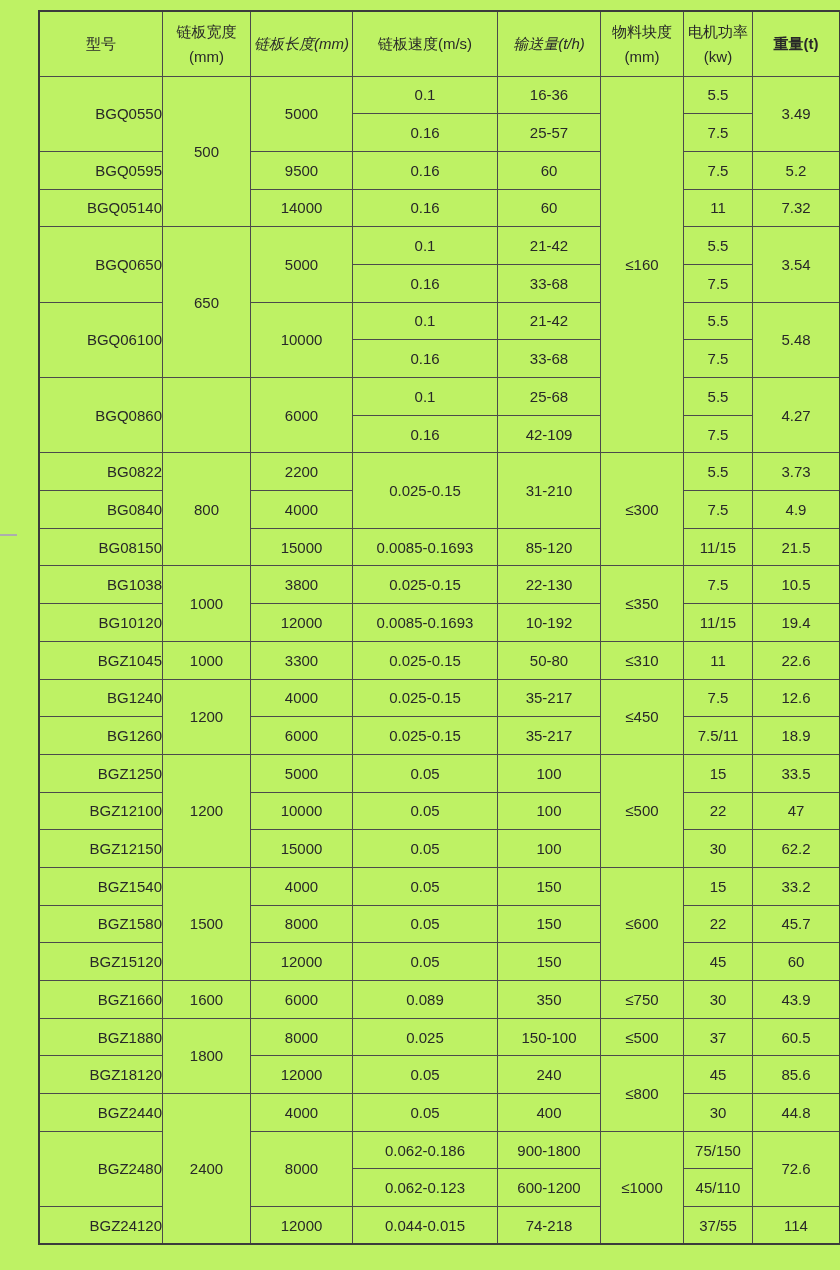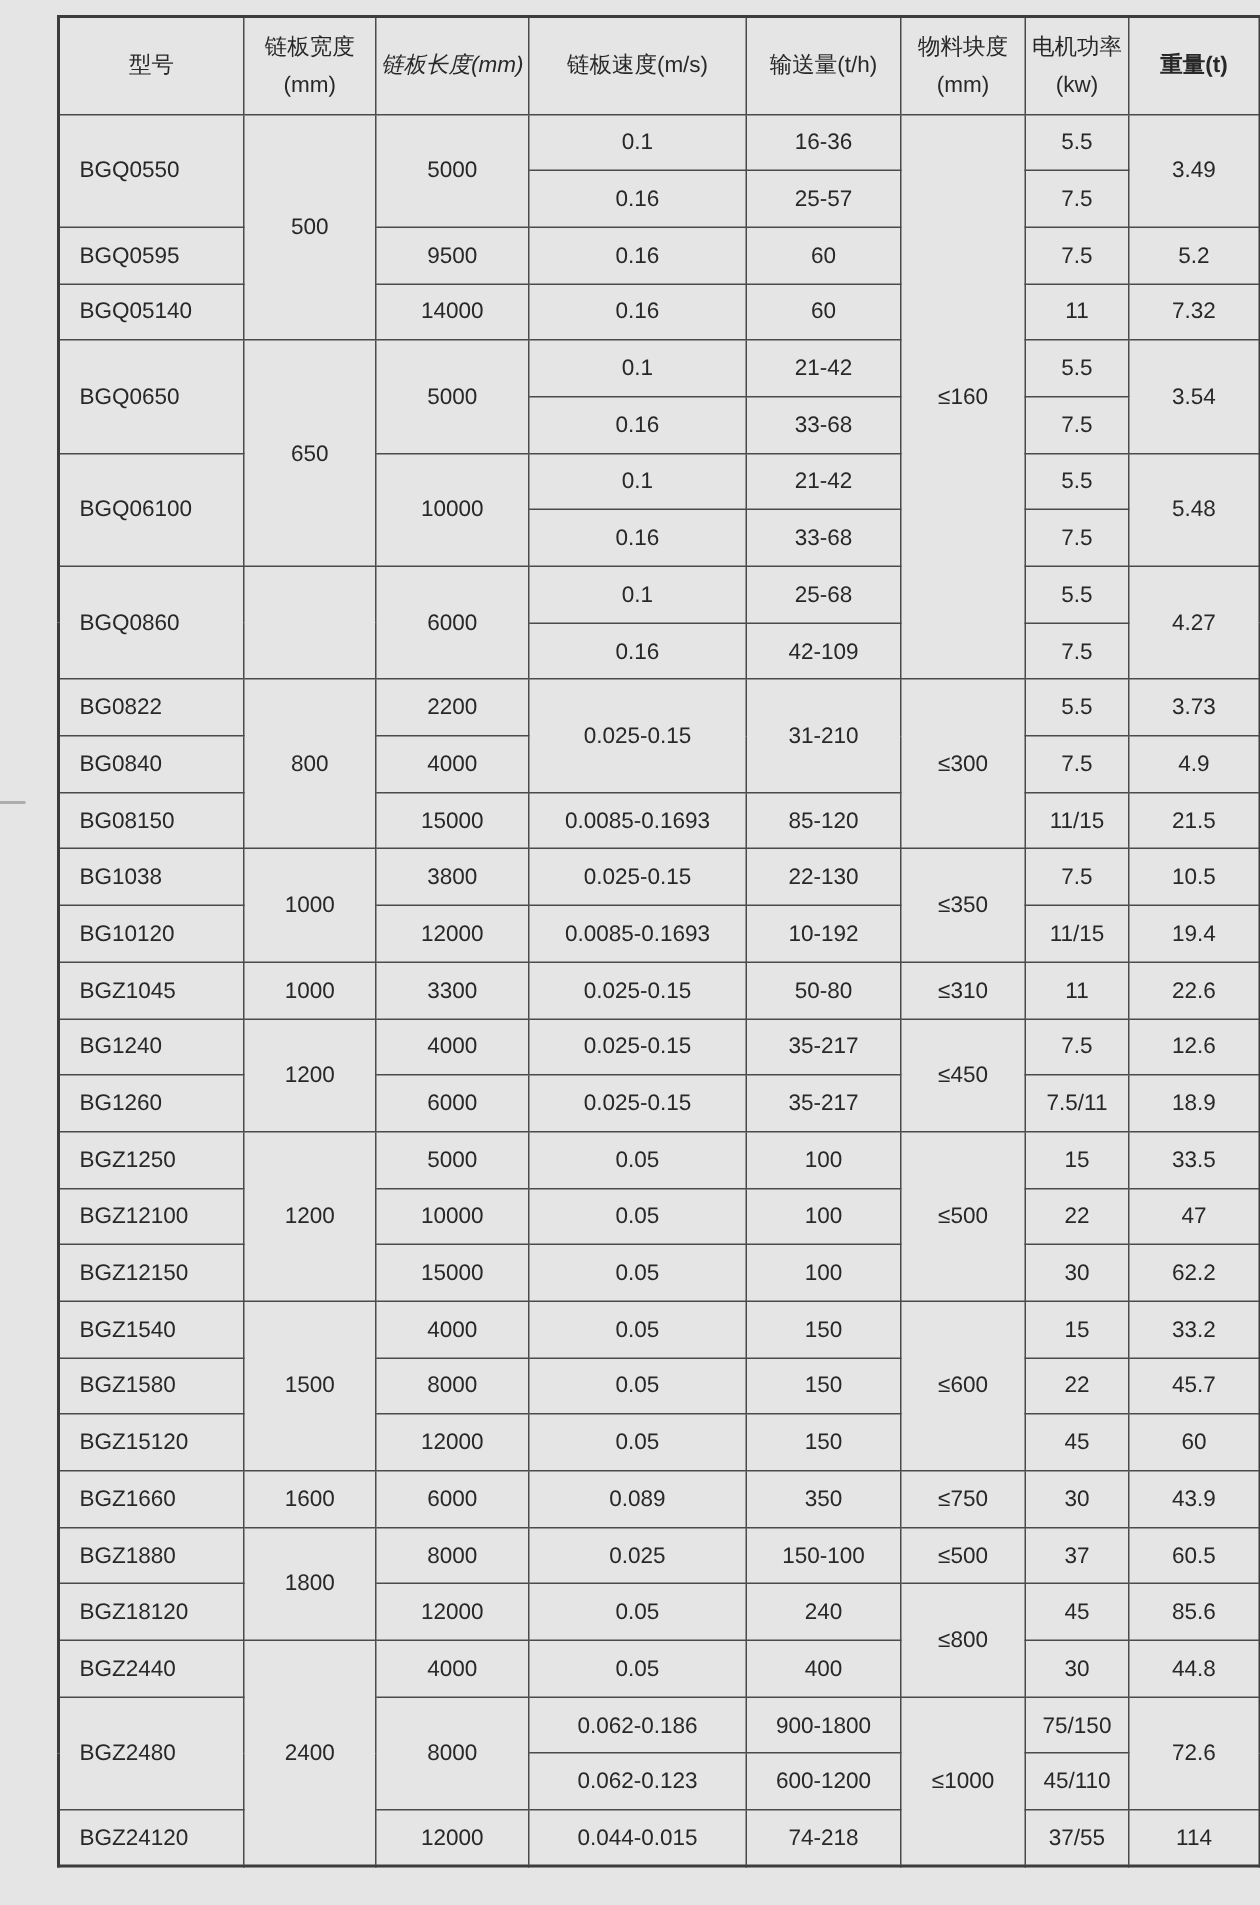--- a/index.html
+++ b/index.html
@@ -5,21 +5,21 @@
   html, body {
     margin: 0;
     padding: 0;
     background: #ffffff;
     font-family: "Liberation Sans", "DejaVu Sans", sans-serif;
   }
   .page {
     position: relative;
     width: 840px;
     height: 1270px;
-    background: #e5e5e5;
+    background: #bef264;
     overflow: hidden;
   }
   .margin-dash {
     position: absolute;
     left: 0px;
     top: 534px;
     width: 17px;
     height: 2px;
     background: #adadad;
   }
@@ -47,21 +47,21 @@
     height: 65px;
   }
   table.spec tbody tr {
     height: 37.7px;
   }
   table.spec th div {
     line-height: 25px;
     white-space: nowrap;
   }
   table.spec td.model {
-    text-align: left;
+    text-align: right;
     padding-left: 13px;
   }
 </style>
 </head>
 <body>
 
 <div class="page">
   <div class="margin-dash"></div>
   <table class="spec">
     <thead>
@@ -72,21 +72,21 @@
           <th style="width: 87px; margin-left: 44px;">
             <div>链板宽度</div>
             <div>(mm)</div>
           </th>
           <th style="width: 101px; font-style: italic;">
             <div>链板长度(mm)</div>
           </th>
           <th style="width: 144px;">
             <div>链板速度(m/s)</div>
           </th>
-          <th style="width: 102px;">
+          <th style="width: 102px; font-style: italic;">
             <div>输送量(t/h)</div>
           </th>
           <th style="width: 82px;">
             <div>物料块度</div>
             <div>(mm)</div>
           </th>
           <th style="width: 68px;">
             <div>电机功率</div>
             <div>(kw)</div>
           </th>

